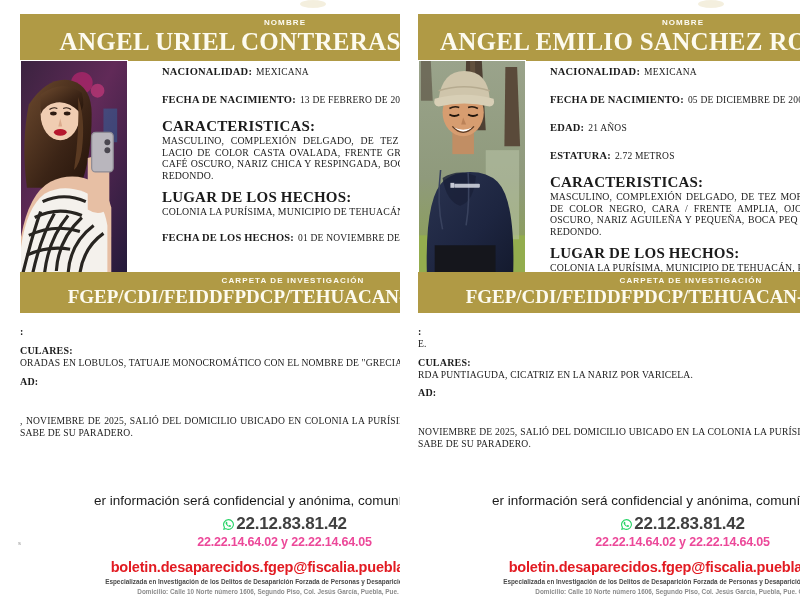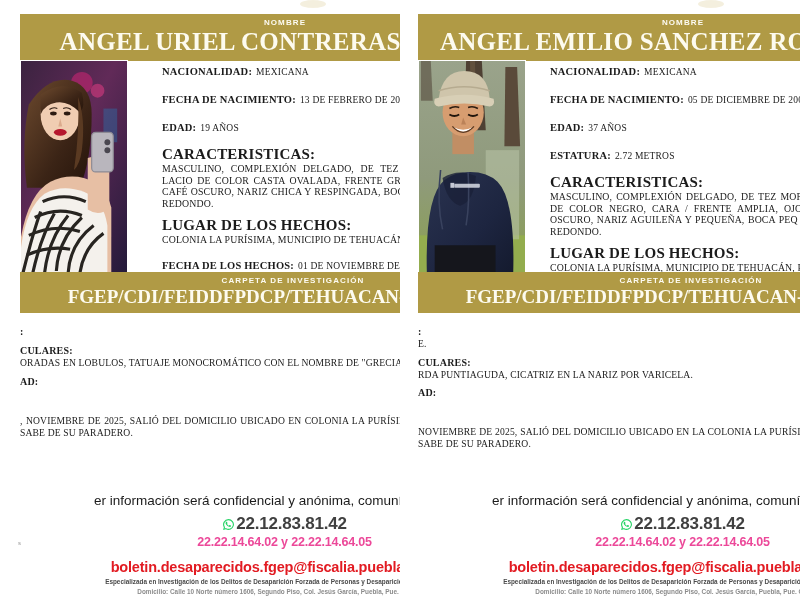--- a/index.html
+++ b/index.html
@@ -321,23 +321,20 @@
         </svg>
       </div>
 
       <div class="data">
         <div class="row">
           <span class="lbl">NACIONALIDAD:</span><span class="val">MEXICANA</span>
         </div>
         <div class="row">
           <span class="lbl">FECHA DE NACIMIENTO:</span><span class="val">13 DE FEBRERO DE 2006</span>
         </div>
-        <div class="row">
-          <span class="lbl">EDAD:</span><span class="val">19 AÑOS</span>
-        </div>
         <div class="block-title">CARACTERISTICAS:</div>
         <div class="block-body">MASCULINO, COMPLEXIÓN DELGADO, DE TEZ MORE CABELLO MEDIANO Y LACIO DE COLOR CASTA OVALADA, FRENTE GRANDE, OJOS CHICOS Y RASGAI CAFÉ OSCURO, NARIZ CHICA Y RESPINGADA, BOCA ( LABIOS GRUESOS, MENTON REDONDO.</div>
         <div class="block-title">LUGAR DE LOS HECHOS:</div>
         <div class="block-body">COLONIA LA PURÍSIMA, MUNICIPIO DE TEHUACÁN, Pl</div>
         <div class="row" style="margin-top:8px">
           <span class="lbl">FECHA DE LOS HECHOS:</span><span class="val">01 DE NOVIEMBRE DE 202</span>
         </div>
       </div>
 
       <div class="carpeta-band">
@@ -441,21 +438,21 @@
       </div>
 
       <div class="data">
         <div class="row">
           <span class="lbl">NACIONALIDAD:</span><span class="val">MEXICANA</span>
         </div>
         <div class="row">
           <span class="lbl">FECHA DE NACIMIENTO:</span><span class="val">05 DE DICIEMBRE DE 2003</span>
         </div>
         <div class="row">
-          <span class="lbl">EDAD:</span><span class="val">37 AÑOS</span>
+          <span class="lbl">EDAD:</span><span class="val">21 AÑOS</span>
         </div>
         <div class="row">
           <span class="lbl">ESTATURA:</span><span class="val">2.72 METROS</span>
         </div>
         <div class="block-title">CARACTERISTICAS:</div>
         <div class="block-body">MASCULINO, COMPLEXIÓN DELGADO, DE TEZ MORE CABELLO CORTO Y LACIO DE COLOR NEGRO, CARA / FRENTE AMPLIA, OJOS CHICOS Y RASGADOS CC OSCURO, NARIZ AGUILEÑA Y PEQUEÑA, BOCA PEQ LABIOS PEQUEÑOS, MENTON REDONDO.</div>
         <div class="block-title">LUGAR DE LOS HECHOS:</div>
         <div class="block-body">COLONIA LA PURÍSIMA, MUNICIPIO DE TEHUACÁN, Pl</div>
         <div class="row" style="margin-top:8px">
           <span class="lbl">FECHA DE LOS HECHOS:</span><span class="val">01 DE NOVIEMBRE DE 202</span>

